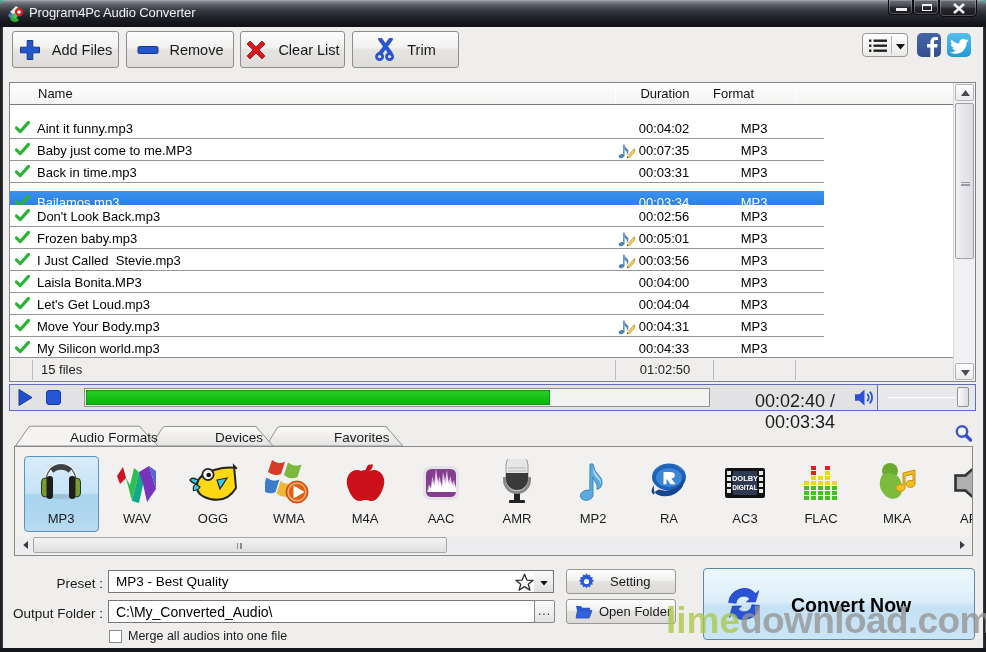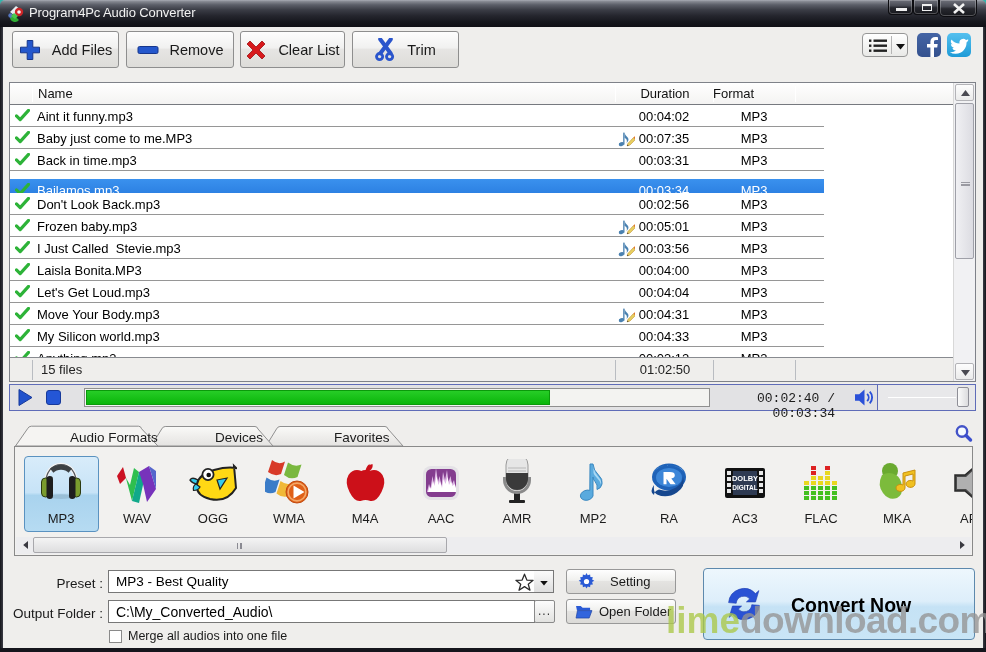--- a/index.html
+++ b/index.html
@@ -56,21 +56,21 @@
   border:1px solid #b3b3b7; border-radius:2px; }
 #vthumb { position:absolute; left:1px; top:20px; width:19px; height:156px;
   background:linear-gradient(90deg,#f0f0f3,#dcdce2); border:1px solid #9fa0a8; border-radius:2px;}
 .grip3 { position:absolute; left:5px; width:9px; border-top:1px solid #9a9aa2; border-bottom:1px solid #9a9aa2; height:4px;}
 .grip3:before { content:""; position:absolute; left:0; top:1px; width:9px; height:1px; background:#9a9aa2;}
 
 
 #player { left:9px; top:384px; width:967px; height:27px; border:1px solid #5f6cb8; background:#e2e2e4; }
 #pbar { position:absolute; left:74px; top:3px; width:626px; height:19px; border:1px solid #8f8f8f; background:#f3f3f1; }
 #pfill { position:absolute; left:1px; top:1px; width:464px; height:15px; background:linear-gradient(180deg,#27cd27,#0ab60a); border:1px solid #0a9a0a;}
-#ptime { position:absolute; left:712px; top:6px; width:113px; text-align:right; font-size:13px; color:#1c1c1c;font-family:Liberation Mono, monospace; }
+#ptime { position:absolute; left:712px; top:6px; width:113px; text-align:right; font-size:18px; color:#1c1c1c; }
 #vol { position:absolute; left:867px; top:0; width:98px; height:25px; border-left:1px solid #5f6cb8; background:#e8e8ea; }
 #vline { position:absolute; left:10px; top:12px; width:68px; height:1px; background:#888; border-bottom:1px solid #fff;}
 #vthumb2 { position:absolute; left:79px; top:2px; width:12px; height:20px; border:1px solid #8f8f97;
   background:linear-gradient(90deg,#fbfbfb,#dcdcde); border-radius:2px; }
 
 
 #tabsvg { left:9px; top:425px; }
 .tabtxt { top:430px; font-size:13.5px; color:#1c1c1c;margin-left:25px; }
 
 
@@ -199,21 +199,21 @@
   <div id="thead">
     <span style="position:absolute;left:28px;top:3px">Name</span>
     <span style="position:absolute;left:605px;top:3px;width:100px;text-align:center">Duration</span>
     <span style="position:absolute;left:703px;top:3px;width:82px;">Format</span>
     <div class="hsep" style="left:22px"></div>
     <div class="hsep" style="left:605px"></div>
     <div class="hsep" style="left:703px"></div>
     <div class="hsep" style="left:785px"></div>
   </div>
   <div id="rows">
-      <div style="position:absolute;left:0;top:22px;width:814px;height:252px;overflow:hidden">
+      <div style="position:absolute;left:0;top:34px;width:814px;height:252px;overflow:hidden">
         <div class="row" style="top:0px">
           <svg class="ck" width="15" height="13" viewBox="0 0 16 14">
             <path d="M1.5,7.5 L5.5,11.5 L14.5,1.5" fill="none" stroke="#2db338" stroke-width="3.4" stroke-linecap="round" stroke-linejoin="round"></path>
           </svg>
           <span class="nm">Aint it funny.mp3</span>
           <span class="du">00:04:02</span>
           <span class="fm">MP3</span>
         </div>
         <div class="row" style="top:22px">
           <svg class="ck" width="15" height="13" viewBox="0 0 16 14">

